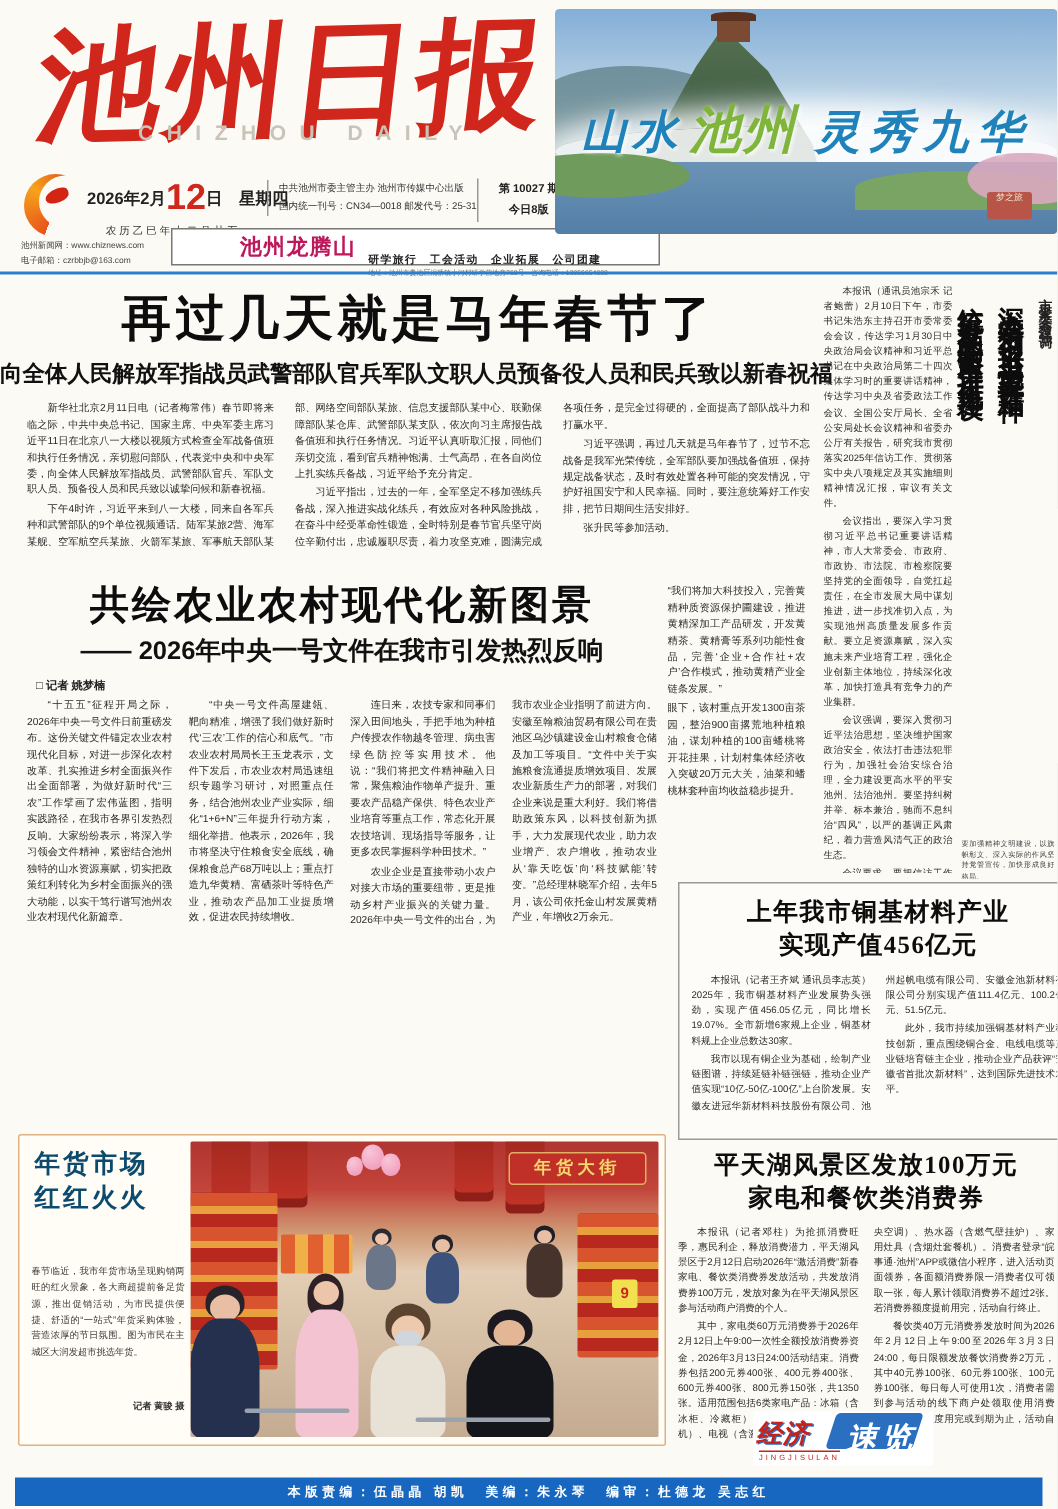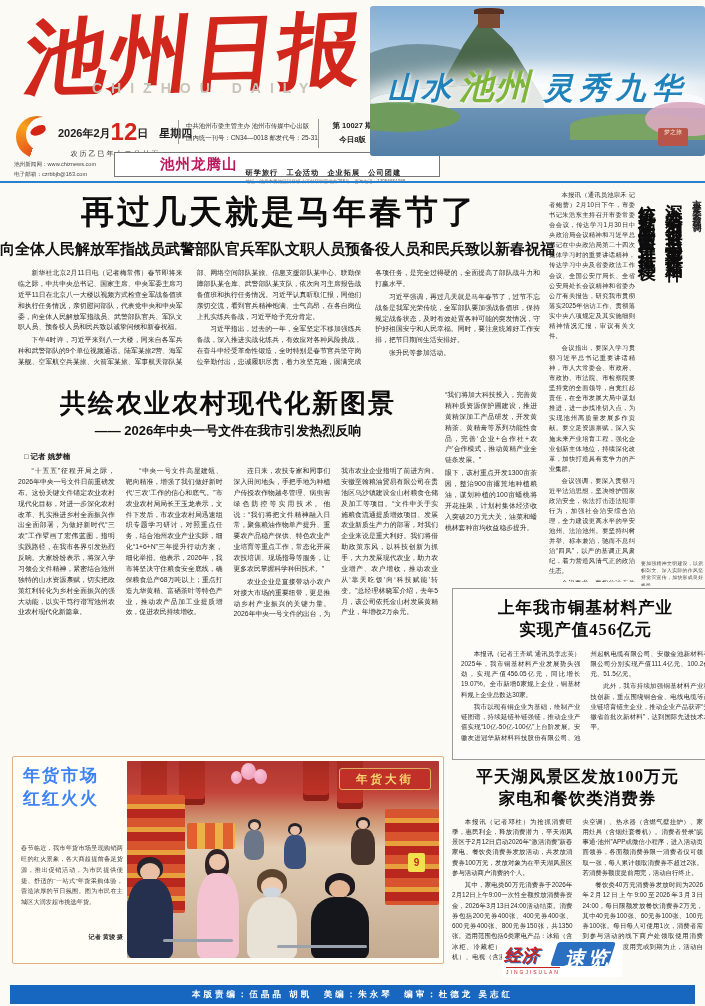--- a/index.html
+++ b/index.html
@@ -61,38 +61,38 @@
 
   
   #right-story { left:549px; top:190px; width:86px; height:392px; overflow:hidden; font-size:6.3px; }
   #rail { left:641px; top:190px; width:62px; height:366px; writing-mode:vertical-rl; text-align:left; }
   #rail-kicker { font-size:9px; font-weight:bold; color:#222; letter-spacing:3px; padding-top:2px; margin-left:4px; }
   .rail-line { font-size:17.5px; font-weight:900; color:#0d0d0d; letter-spacing:3.5px; font-family:"Liberation Serif", serif; margin-left:3px; }
   #rail-tail { left:641px; top:560px; width:62px; height:26px; font-size:4.8px; line-height:1.5; color:#444; text-align:justify; overflow:hidden; }
 
   
   #agri-headline { left:18px; top:386px; width:420px; text-align:center; font-size:26px; font-weight:900; color:#0d0d0d; letter-spacing:2px; font-family:"Liberation Serif", serif; }
-  #agri-subtitle { left:18px; top:422px; width:420px; text-align:center; font-size:13px; font-weight:900; color:#111; white-space:nowrap; }
+  #agri-subtitle { left:18px; top:422px; width:420px; text-align:center; font-size:17px; font-weight:900; color:#111; white-space:nowrap; }
   #agri-byline { left:24px; top:452px; width:100px; font-size:7.5px; font-weight:bold; color:#222; }
   #agri-body { left:18px; top:466px; width:420px; height:288px; column-count:4; column-gap:11px; overflow:hidden; }
   #agri-col5 { left:445px; top:390px; width:92px; height:192px; overflow:hidden; }
   #agri-col5 p { text-indent:0; }
 
   
   #copper-box { left:452px; top:588px; width:267px; height:172px; border:1px solid #9a9a9a; background:#fdfcf8; padding:8px 8px 4px; }
   .box-headline { text-align:center; font-size:16.5px; font-weight:900; color:#0d0d0d; letter-spacing:1px; font-family:"Liberation Serif", serif; line-height:1.35; }
   #copper-body { margin-top:7px; height:112px; column-count:2; column-gap:10px; overflow:hidden; font-size:6.4px; }
 
   
   #coupon-story { left:452px; top:766px; width:251px; height:214px; }
   #coupon-body { margin-top:6px; height:162px; column-count:2; column-gap:10px; overflow:hidden; font-size:6.4px; }
 
   
   #photo-block { left:12px; top:756px; width:432px; height:208px; border:1.5px solid #e0b184; background:#fffdf6; border-radius:2px; }
-  #photo-title { left:10px; top:8px; width:100px; color:#3b82f6; font-size:17px; font-weight:900; line-height:1.35; letter-spacing:2px; font-family:"Liberation Serif", serif; }
+  #photo-title { left:10px; top:8px; width:100px; color:#0c4a6e; font-size:17px; font-weight:900; line-height:1.35; letter-spacing:2px; font-family:"Liberation Serif", serif; }
   #photo-caption { left:8px; top:86px; width:102px; font-size:6.2px; line-height:1.75; color:#3a3a3a; text-align:justify; }
   #photo-credit { left:8px; top:176px; width:102px; font-size:6.2px; color:#333; text-align:right; font-weight:bold; }
   #news-photo { left:114px; top:4px; width:312px; height:197px; overflow:hidden; border-radius:1px;
     background:linear-gradient(180deg,#b13530 0%,#c2443a 16%,#cf9672 30%,#e3cdb4 44%,#d8c2a8 62%,#c4ab92 100%); }
   .hang-banner { position:absolute; top:0; width:26px; height:52px; background:linear-gradient(180deg,#a52a20,#c53428); border-radius:0 0 4px 4px; box-shadow:inset 0 -6px 0 #8d1f18; }
   #photo-sign { position:absolute; right:8px; top:7px; width:92px; height:22px; background:#c03028; border:1px solid #e0b060; border-radius:3px; color:#f5d76e; font-size:11.5px; font-weight:900; text-align:center; line-height:21px; letter-spacing:3px; }
   .balloon { position:absolute; border-radius:50%; background:radial-gradient(circle at 35% 30%,#f8c6d8,#ee93b4); }
   .shelf { position:absolute; background:repeating-linear-gradient(180deg,#d8542e 0 9px,#e8a03c 9px 14px,#b8281e 14px 23px); border-radius:2px; }
   .goods { position:absolute; background:repeating-linear-gradient(90deg,#e06030 0 10px,#f0b048 10px 18px); border-radius:2px; }
   .ptag { position:absolute; width:17px; height:19px; background:#f2e04e; color:#c22; font-size:10px; font-weight:900; text-align:center; line-height:19px; border-radius:2px; }

